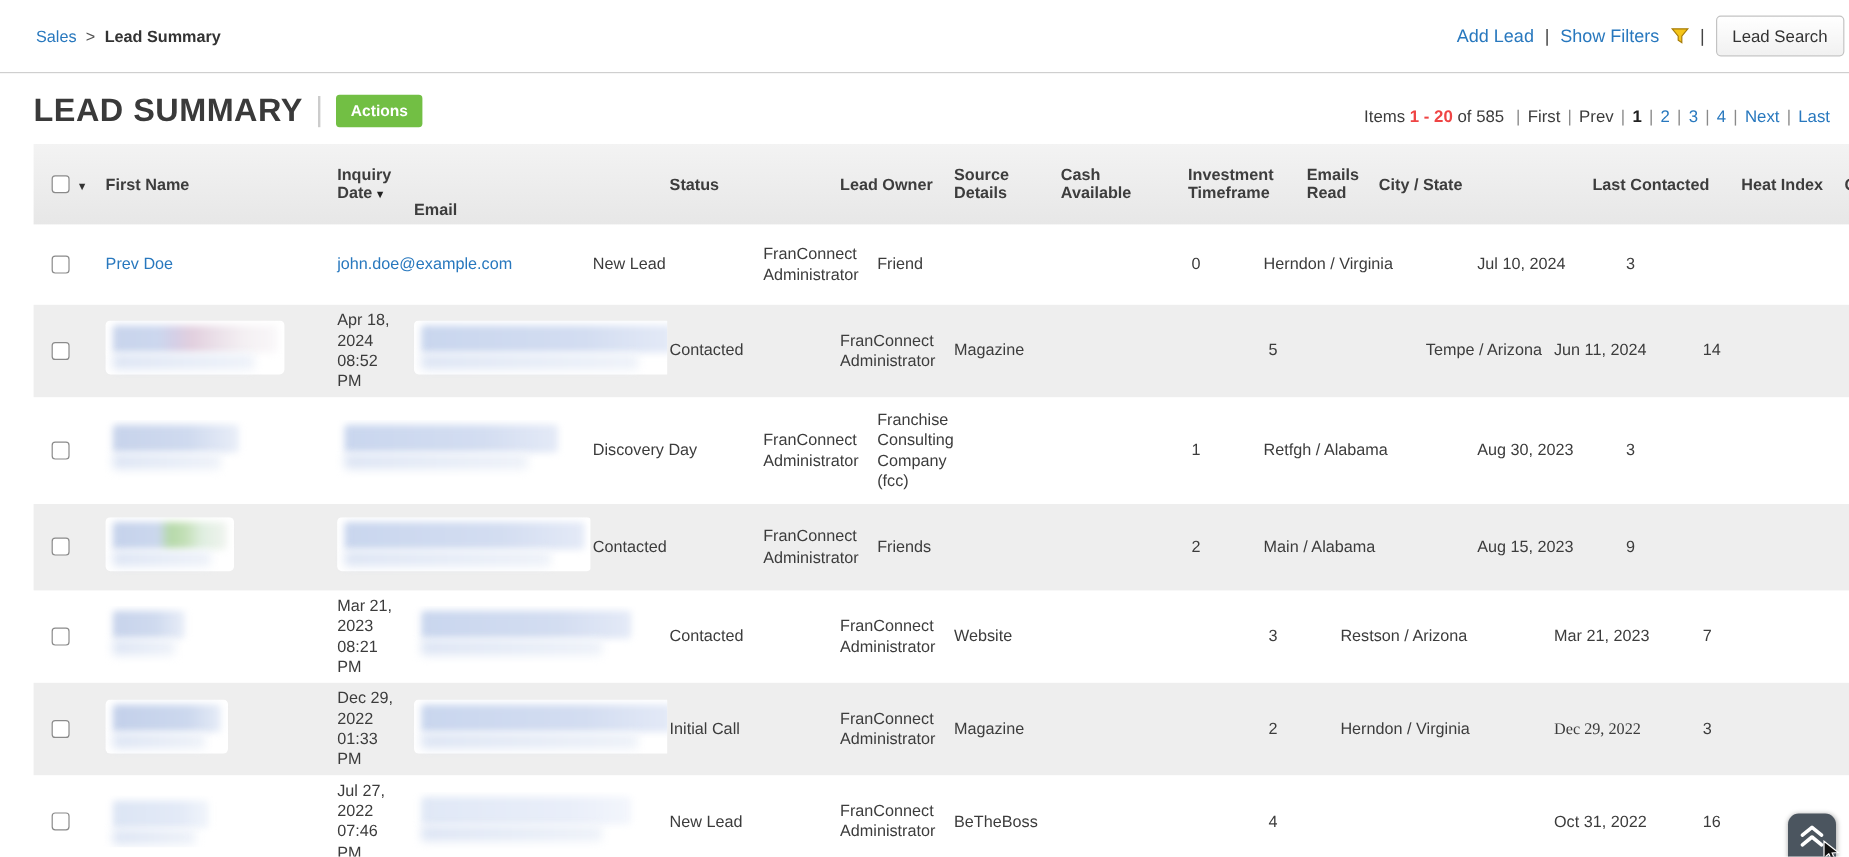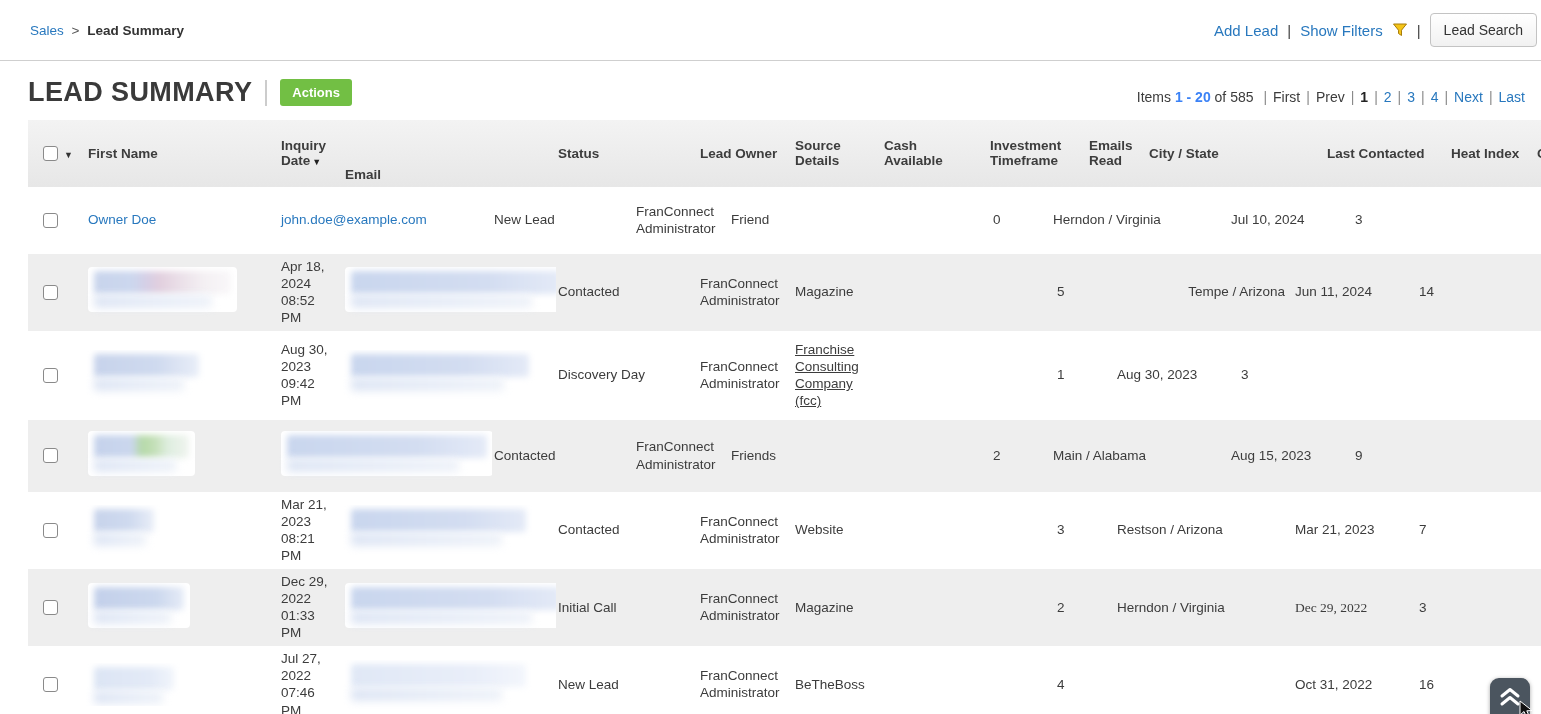--- a/index.html
+++ b/index.html
@@ -21,21 +21,21 @@
     background:linear-gradient(#ffffff,#f1f1f1); border:1px solid #c3c3c3; border-radius:4px;
     padding:8px 13px; cursor:pointer; }
 
   
   .title-row { display:flex; align-items:center; margin:16px 30px 12px 28px; position:relative; }
   .page-title { font-size:27px; font-weight:800; color:#3a3a3a; letter-spacing:.4px; }
   .title-sep { width:2px; height:26px; background:#ccc; margin:0 13px; }
   .btn-actions { background:#72bf44; color:#fff; font-weight:bold; font-size:13px; border:none;
     border-radius:3px; padding:6px 12px; cursor:pointer; font-family:"Liberation Sans", sans-serif; }
   .pagination { margin-left:auto; margin-right:-14px; white-space:nowrap; font-size:14px; color:#3c3c3c; align-self:flex-end; padding-bottom:3px; }
-  .pagination b { color:#3b82f6; }
+  .pagination b { color:#ef4444; }
   .pagination .pbar { color:#8a8a8a; margin:0 6px; }
   .pagination a { color:#2878be; text-decoration:none; }
   .pagination .pcur { font-weight:bold; color:#222; }
   .pagination .pplain { color:#3c3c3c; }
 
   
   .table-wrap { margin-left:28px; width:1552px; }
   .trow { display:flex; align-items:center; }
   .trow.head { background:linear-gradient(#f3f3f3,#e7e7e7); min-height:49px; font-weight:bold; font-size:14px; color:#3d3d3d; }
   .trow.alt { background:#eeeeee; }
@@ -119,21 +119,21 @@
         <div class="tcell" style="width: 178px; flex: 0 0 178px;"><span>City / State</span></div>
         <div class="tcell" style="width: 122px; flex: 0 0 122px;"><span>Last Contacted</span></div>
         <div class="tcell cell-num" style="width: 88px; flex: 0 0 88px;"><span>Heat Index</span></div>
         <div class="tcell" style="width: 75px; flex: 0 0 75px;"><span>Country</span></div>
       </div>
       <div class="trow" style="min-height: 67px;">
         <div class="tcell" style="width: 34px; flex: 0 0 34px;">
           <div class="checkbox"></div>
         </div>
         <div class="tcell" style="width: 24px; flex: 0 0 24px;"></div>
-        <div class="tcell" style="width: 193px; flex: 0 0 193px;"><a href="#" class="cell-link">Owner Doe</a></div>
+        <div class="tcell" style="width: 193px; flex: 0 0 193px;"><a href="#" class="cell-link">Prev Doe</a></div>
         <div class="tcell" style="width: 213px; flex: 0 0 213px;"><a href="#" class="cell-link">john.doe@example.com</a></div>
         <div class="tcell" style="width: 142px; flex: 0 0 142px;"><span>New Lead</span></div>
         <div class="tcell" style="width: 95px; flex: 0 0 95px;"><span>FranConnect Administrator</span></div>
         <div class="tcell" style="width: 89px; flex: 0 0 89px;"><span>Friend</span></div>
         <div class="tcell" style="width: 74px; flex: 0 0 74px;"><span></span></div>
         <div class="tcell" style="width: 97px; flex: 0 0 97px;"><span></span></div>
         <div class="tcell cell-num" style="width: 62px; flex: 0 0 62px;"><span>0</span></div>
         <div class="tcell" style="width: 178px; flex: 0 0 178px;"><span>Herndon / Virginia</span></div>
         <div class="tcell" style="width: 122px; flex: 0 0 122px;"><span>Jul 10, 2024</span></div>
         <div class="tcell cell-num" style="width: 88px; flex: 0 0 88px;"><span>3</span></div>
@@ -157,28 +157,28 @@
         <div class="tcell" style="width: 122px; flex: 0 0 122px;"><span>Jun 11, 2024</span></div>
         <div class="tcell cell-num" style="width: 88px; flex: 0 0 88px;"><span>14</span></div>
         <div class="tcell" style="width: 75px; flex: 0 0 75px;"><span></span></div>
       </div>
       <div class="trow" style="min-height: 89px;">
         <div class="tcell" style="width: 34px; flex: 0 0 34px;">
           <div class="checkbox"></div>
         </div>
         <div class="tcell" style="width: 24px; flex: 0 0 24px;"></div>
         <div class="tcell" style="width: 193px; flex: 0 0 193px;"><span class="redact"><div class="rl l1 g-blue" style="width: 105px;"></div><div class="rl l2" style="width: 90px;"></div></span></div>
-        <div class="tcell" style="width: 64px; flex: 0 0 64px;"><span>Aug 30, 2023 09:42 PM</span></div>
         <div class="tcell" style="width: 213px; flex: 0 0 213px;"><span class="redact"><div class="rl l1 g-email" style="width: 178px;"></div><div class="rl l2" style="width: 153px;"></div></span></div>
         <div class="tcell" style="width: 142px; flex: 0 0 142px;"><span>Discovery Day</span></div>
         <div class="tcell" style="width: 95px; flex: 0 0 95px;"><span>FranConnect Administrator</span></div>
-        <div class="tcell" style="width: 89px; flex: 0 0 89px; text-decoration: underline;"><span>Franchise Consulting Company (fcc)</span></div>
+        <div class="tcell" style="width: 89px; flex: 0 0 89px;"><span>Franchise Consulting Company (fcc)</span></div>
         <div class="tcell" style="width: 74px; flex: 0 0 74px;"><span></span></div>
         <div class="tcell" style="width: 97px; flex: 0 0 97px;"><span></span></div>
         <div class="tcell cell-num" style="width: 62px; flex: 0 0 62px;"><span>1</span></div>
+        <div class="tcell" style="width: 178px; flex: 0 0 178px;"><span>Retfgh / Alabama</span></div>
         <div class="tcell" style="width: 122px; flex: 0 0 122px;"><span>Aug 30, 2023</span></div>
         <div class="tcell cell-num" style="width: 88px; flex: 0 0 88px;"><span>3</span></div>
         <div class="tcell" style="width: 75px; flex: 0 0 75px;"><span></span></div>
       </div>
       <div class="trow alt" style="min-height: 72px;">
         <div class="tcell" style="width: 34px; flex: 0 0 34px;">
           <div class="checkbox"></div>
         </div>
         <div class="tcell" style="width: 24px; flex: 0 0 24px;"></div>
         <div class="tcell" style="width: 193px; flex: 0 0 193px;"><span class="redact"><div class="rl l1 g-bluegreen" style="width: 95px;"></div><div class="rl l2" style="width: 82px;"></div></span></div>

